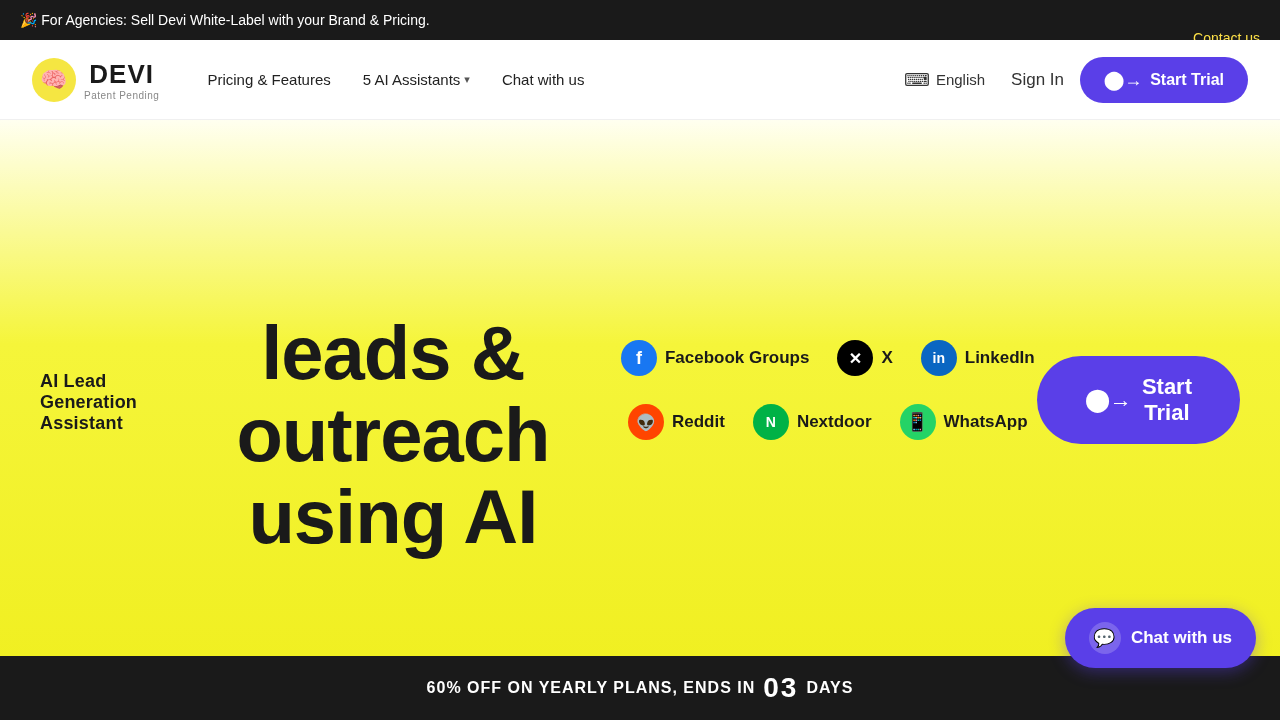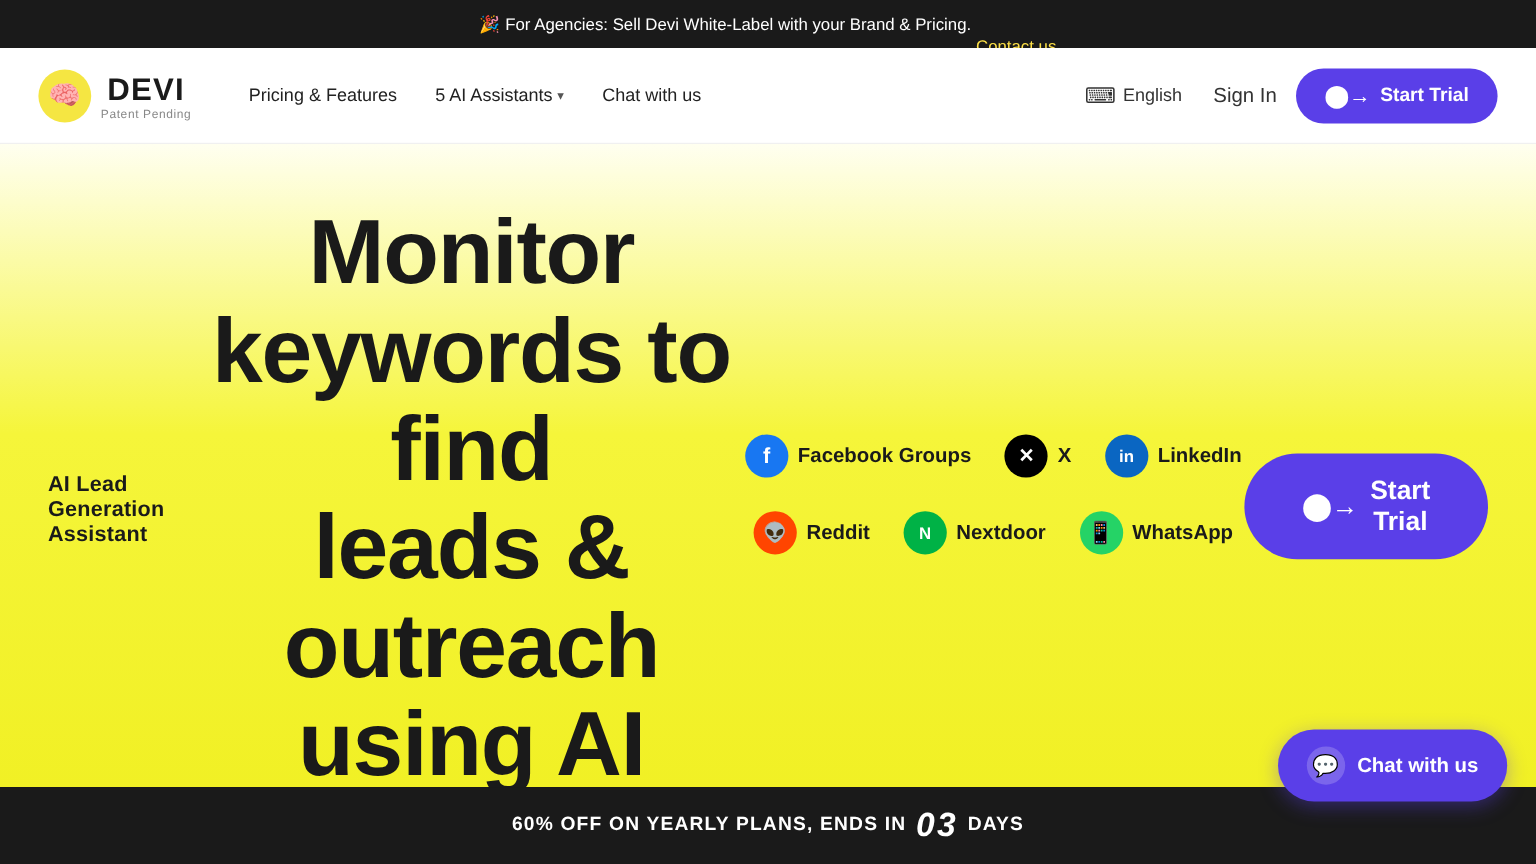--- a/index.html
+++ b/index.html
@@ -8,21 +8,21 @@
     
     .announcement-bar {
       background: #1a1a1a;
       color: #fff;
       text-align: center;
       padding: 10px 20px;
       font-size: 14px;
       height: 40px;
       display: flex;
       align-items: center;
-      justify-content: center;
+      justify-content: space-between;
       gap: 4px;
     }
     .announcement-bar .contact-link {
       color: #fde047;
       cursor: pointer;
       text-decoration: none;
       margin-top: 36px;
     }
 
     
@@ -249,21 +249,20 @@
       height: 64px;
       display: flex;
       align-items: center;
       justify-content: center;
       gap: 8px;
     }
     .countdown-num {
       font-size: 28px;
       font-weight: 900;
       letter-spacing: 2px;
-      font-style: italic;
     }
   </style>
 </head>
 <body>
 
 <div class="announcement-bar">
   <span>🎉 For Agencies: Sell Devi White-Label with your Brand &amp; Pricing.</span>
   <a class="contact-link">Contact us</a>
 </div>
 
@@ -294,21 +293,21 @@
     <button class="start-trial-btn">
       <span class="login-icon">⬤→</span>
       <span>Start Trial</span>
     </button>
   </div>
 </nav>
 
 <section class="hero">
   <p class="hero-subtitle">AI Lead Generation Assistant</p>
   <h1 class="hero-title">
-    <span>Monitor keywords to find</span><br>
+    <br>
     <span>leads &amp; outreach using AI</span>
   </h1>
 
   <div class="social-platforms">
     <div class="platform-item">
       <div class="platform-icon fb-icon">f</div>
       <span>Facebook Groups</span>
     </div>
     <div class="platform-item">
       <div class="platform-icon x-icon">✕</div>

